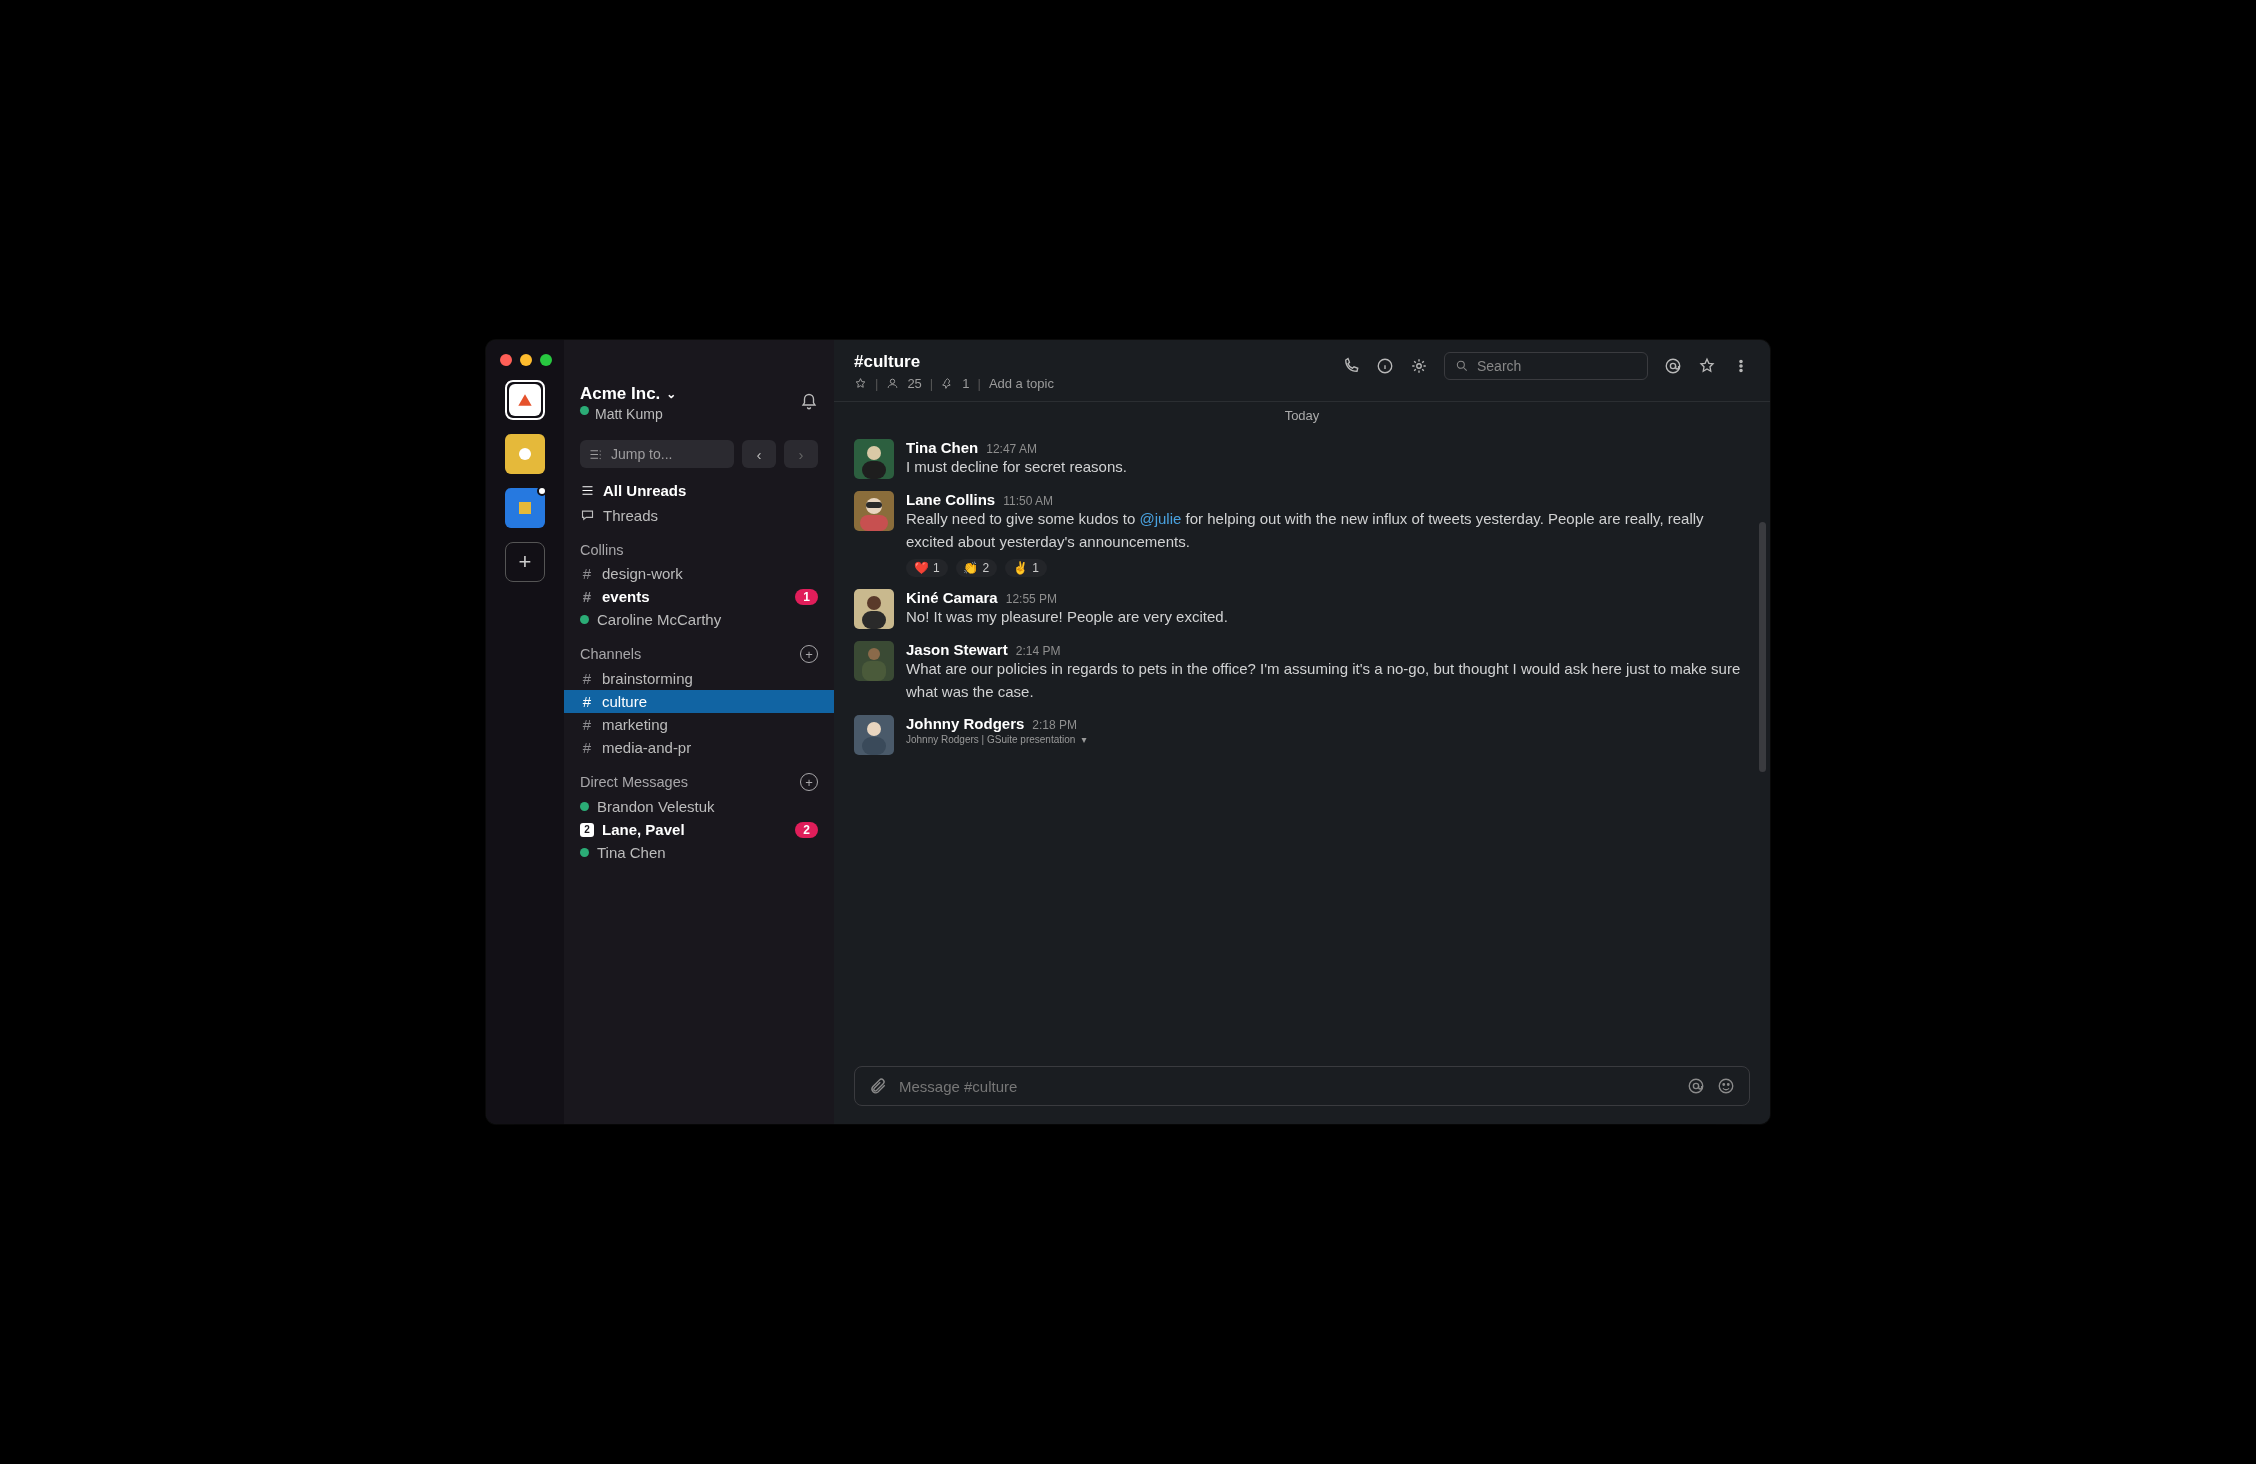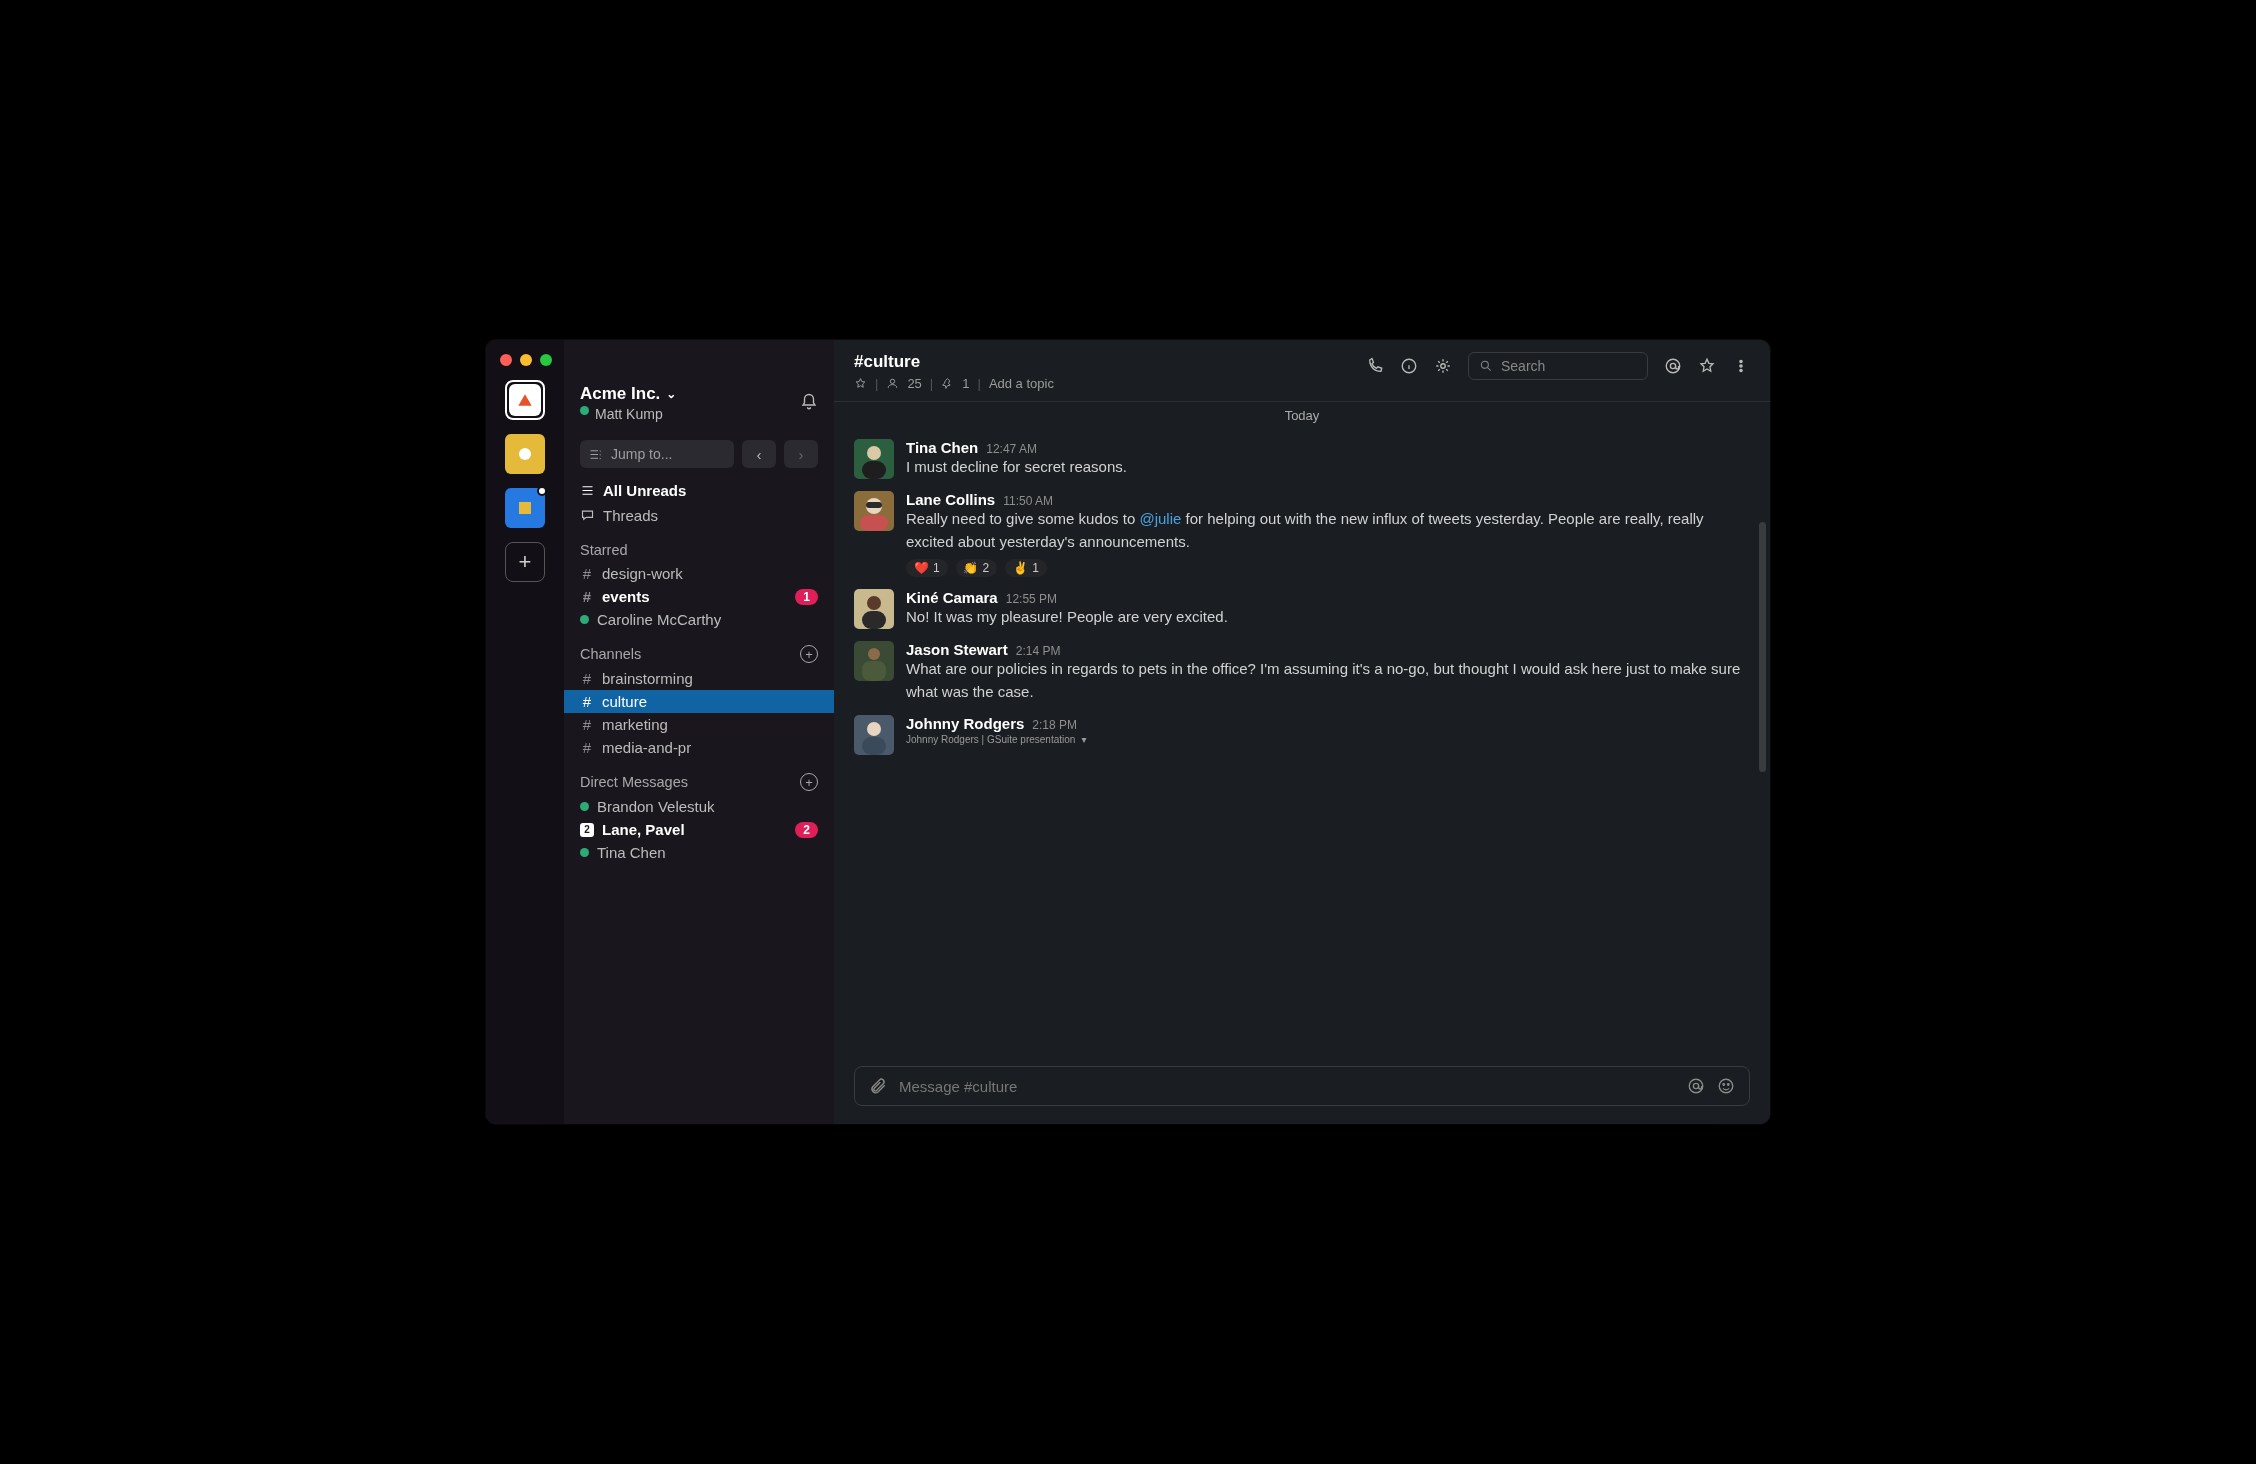--- a/index.html
+++ b/index.html
@@ -45,21 +45,21 @@
 
 .main { flex: 1; background: #1a1d21; color: #d1d2d3; display: flex; flex-direction: column; min-width: 0; }
 .ch-header { padding: 12px 20px 10px; display: flex; align-items: flex-start; gap: 28px; border-bottom: 1px solid rgba(255,255,255,.08); }
 .ch-header-left { flex: 1; }
 .ch-title { color: #fff; font-weight: 800; font-size: 17px; }
 .ch-meta { display: flex; align-items: center; gap: 8px; color: #9c9c9c; font-size: 13px; margin-top: 4px; }
 .meta-sep { color: #555; }
 .add-topic { cursor: pointer; }
 .hdr-icons { display: flex; align-items: center; gap: 16px; color: #b8b8b8; }
 .hdr-icon { cursor: pointer; }
-.search-box { display: flex; align-items: center; gap: 8px; border: 1px solid #3a3b3f; border-radius: 6px; padding: 5px 10px; width: 180px; color: #888; font-size: 14px; cursor: text; }
+.search-box { display: flex; align-items: center; gap: 8px; border: 1px solid #3a3b3f; border-radius: 6px; padding: 5px 10px; width: 204px; color: #888; font-size: 14px; cursor: text; }
 .messages { flex: 1; overflow-y: auto; padding: 0 20px 8px; position: relative; }
 .divider { text-align: center; color: #ababab; font-size: 13px; margin: 6px 0 10px; position: relative; }
 .msg { display: flex; gap: 12px; padding: 6px 0; }
 .avatar { width: 40px; height: 40px; border-radius: 5px; background: #444; flex-shrink: 0; overflow: hidden; display: flex; align-items: center; justify-content: center; }
 .avatar svg { width: 100%; height: 100%; }
 .msg-body { flex: 1; min-width: 0; }
 .msg-head { display: flex; align-items: baseline; gap: 8px; }
 .author { color: #fff; font-weight: 700; font-size: 15px; }
 .time { color: #8e8e8e; font-size: 12px; }
 .msg-text { color: #d1d2d3; font-size: 15px; line-height: 1.5; }
@@ -154,21 +154,21 @@
         <span>All Unreads</span>
       </div>
       <div class="sb-item">
         <svg class="icon" viewBox="0 0 24 24" style="width:15px;height:15px;">
             <path d="M4 5h16v10H10l-4 3v-3H4z"></path>
           </svg>
         <span>Threads</span>
       </div>
 
       <div class="section-title">
-        <span>Starred</span>
+        <span>Collins</span>
       </div>
       <div class="ch">
         <span class="hash">#</span>
         <span>design-work</span>
       </div>
       <div class="ch unread">
         <span class="hash">#</span>
         <span>events</span>
         <span class="badge">1</span>
       </div>

